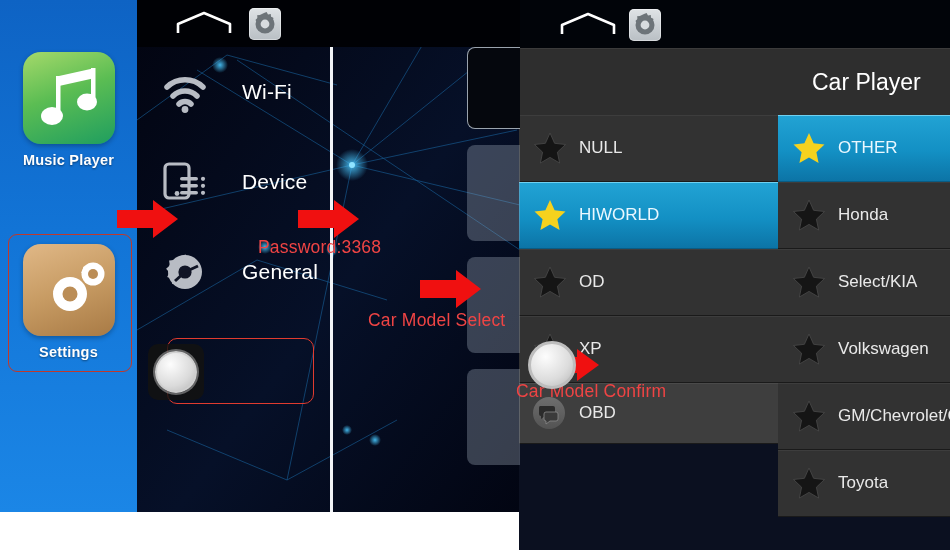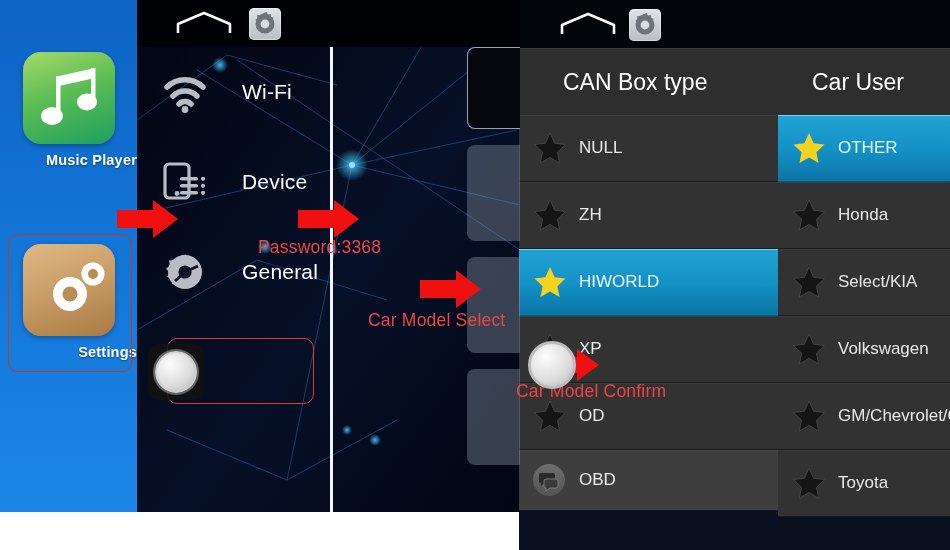--- a/index.html
+++ b/index.html
@@ -4,21 +4,21 @@
 <style>
   html,body{margin:0;padding:0;background:#ffffff;}
   body{width:950px;height:550px;overflow:hidden;
        font-family:"Liberation Sans","DejaVu Sans",sans-serif;}
   #root{position:relative;width:950px;height:550px;background:#fff;overflow:hidden;}
 
   
   .launcher{position:absolute;left:0;top:0;width:137px;height:512px;
             background:linear-gradient(180deg,#0e63c4 0%,#1274d6 45%,#1b86e6 100%);
             overflow:hidden;}
-  .app{position:absolute;left:0;width:137px;text-align:right;}
+  .app{position:absolute;left:0;width:137px;text-align:center;}
   .app-tile{width:92px;height:92px;margin:0 auto;border-radius:18px;
             position:relative;box-shadow:0 2px 5px rgba(0,0,0,.28);}
   .tile-music{background:linear-gradient(160deg,#a5d96a 0%,#5bbd53 45%,#1f9e5f 100%);}
   .tile-settings{background:linear-gradient(160deg,#e0b887 0%,#c79b63 50%,#a87a45 100%);}
   .app-label{margin-top:8px;color:#fff;font-size:14.5px;font-weight:bold;
              text-shadow:0 1px 2px rgba(0,0,0,.45);letter-spacing:.2px;}
   .hl-box{position:absolute;border:1.6px solid #c0392b;border-radius:9px;}
 
   
   .settings{position:absolute;left:137px;top:0;width:383px;height:512px;
@@ -273,66 +273,57 @@
           <g fill="#6d7479">
             <path d="M15 5 l2.6 -1 1.4 2.4 2.8 -0.4 0.2 2.8 2.6 1.1 -1.2 2.6 1.8 2.2 -2.1 1.9 0.4 2.8 -2.8 0.2 -1.4 2.5 -2.6 -1.2 -2.2 1.8 -1.9 -2.2 -2.8 0.2 -0.2 -2.8 -2.6 -1.1 1.2 -2.6 -1.8 -2.2 2.1 -1.9 -0.4 -2.8 2.8 -0.2z"></path>
             <circle cx="16" cy="16" r="9.5"></circle>
           </g>
           <circle cx="16" cy="16" r="4.4" fill="#d8dcdf"></circle>
         </svg>
       </div>
     </div>
 
     <div class="can-head">
-      <div class="h-title h-left">CAN Box type</div>
-      <div class="h-title h-right">Car User</div>
+      <div class="h-title h-right">Car Player</div>
     </div>
 
     <div class="can-cols">
 
       <div class="col col-left">
         <div class="crow">
           <span class="star">
             <svg viewBox="0 0 34 34">
                 <path d="M17 2 L21.6 12.3 32.5 13.5 24.4 21.2 26.6 32 17 26.4 7.4 32 9.6 21.2 1.5 13.5 12.4 12.3z" fill="#151515" stroke="#4a4a4a" stroke-width="0.8"></path>
               </svg>
           </span>
           <span class="ctext">NULL</span>
         </div>
-        <div class="crow">
-          <span class="star">
-            <svg viewBox="0 0 34 34">
-                <path d="M17 2 L21.6 12.3 32.5 13.5 24.4 21.2 26.6 32 17 26.4 7.4 32 9.6 21.2 1.5 13.5 12.4 12.3z" fill="#151515" stroke="#4a4a4a" stroke-width="0.8"></path>
-              </svg>
-          </span>
-          <span class="ctext">ZH</span>
-        </div>
         <div class="crow sel">
           <span class="star">
             <svg viewBox="0 0 34 34">
                 <path d="M17 2 L21.6 12.3 32.5 13.5 24.4 21.2 26.6 32 17 26.4 7.4 32 9.6 21.2 1.5 13.5 12.4 12.3z" fill="#f5d21e"></path>
               </svg>
           </span>
           <span class="ctext">HIWORLD</span>
         </div>
         <div class="crow">
           <span class="star">
             <svg viewBox="0 0 34 34">
                 <path d="M17 2 L21.6 12.3 32.5 13.5 24.4 21.2 26.6 32 17 26.4 7.4 32 9.6 21.2 1.5 13.5 12.4 12.3z" fill="#151515" stroke="#4a4a4a" stroke-width="0.8"></path>
               </svg>
           </span>
+          <span class="ctext">OD</span>
+        </div>
+        <div class="crow">
+          <span class="star">
+            <svg viewBox="0 0 34 34">
+                <path d="M17 2 L21.6 12.3 32.5 13.5 24.4 21.2 26.6 32 17 26.4 7.4 32 9.6 21.2 1.5 13.5 12.4 12.3z" fill="#151515" stroke="#4a4a4a" stroke-width="0.8"></path>
+              </svg>
+          </span>
           <span class="ctext">XP</span>
-        </div>
-        <div class="crow">
-          <span class="star">
-            <svg viewBox="0 0 34 34">
-                <path d="M17 2 L21.6 12.3 32.5 13.5 24.4 21.2 26.6 32 17 26.4 7.4 32 9.6 21.2 1.5 13.5 12.4 12.3z" fill="#151515" stroke="#4a4a4a" stroke-width="0.8"></path>
-              </svg>
-          </span>
-          <span class="ctext">OD</span>
         </div>
         <div class="crow obd">
           <span class="obd-ico">
             <svg viewBox="0 0 32 32" width="32" height="32">
               <path d="M7 9 h13 a2 2 0 0 1 2 2 v6 a2 2 0 0 1 -2 2 h-8 l-4 3 v-3 a2 2 0 0 1 -2 -2 v-6 a2 2 0 0 1 1 -2z" fill="#2b2b2b"></path>
               <path d="M13 15 h10 a2 2 0 0 1 2 2 v5 a2 2 0 0 1 -2 2 h-6 l-4 3 v-3 a2 2 0 0 1 -2 -2 v-5 a2 2 0 0 1 2 -2z" fill="#3a3a3a" stroke="#8a8a8a" stroke-width="0.8"></path>
             </svg>
           </span>
           <span class="ctext">OBD</span>
         </div>

